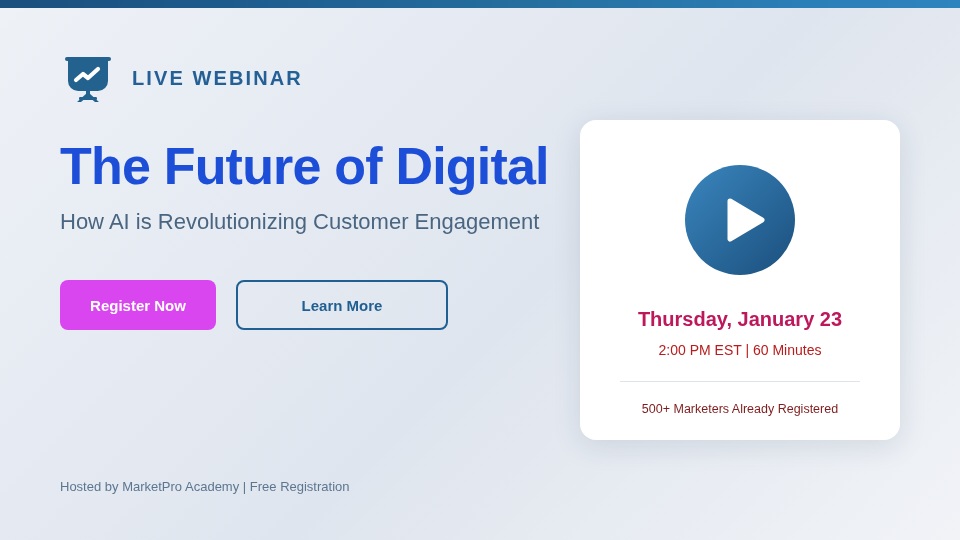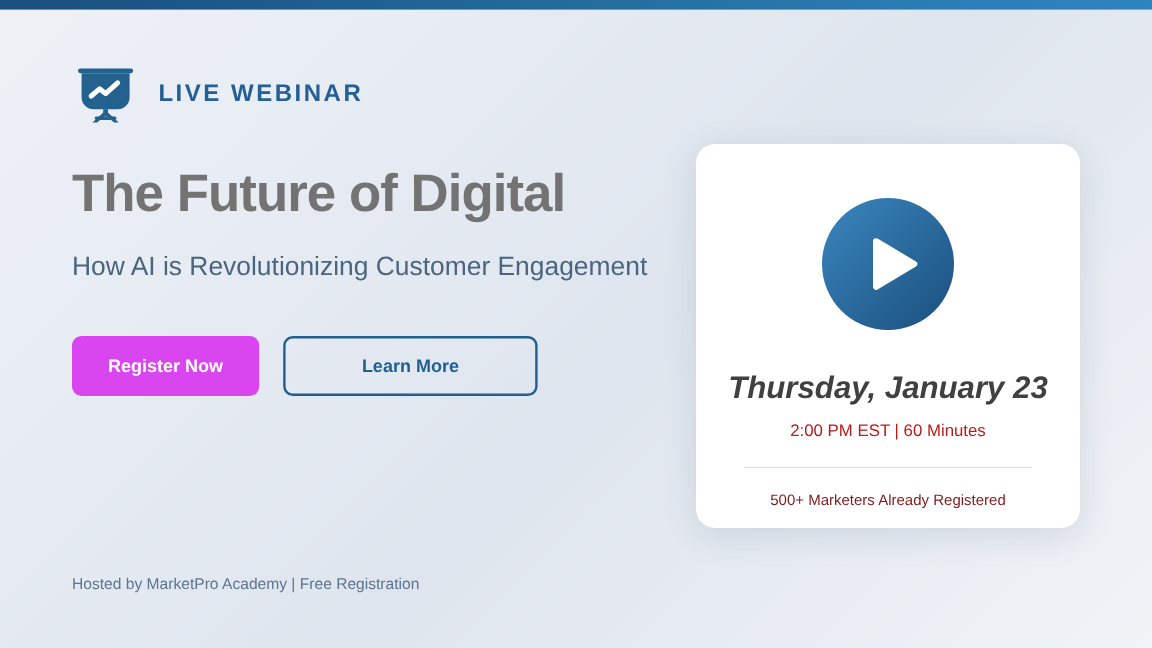--- a/index.html
+++ b/index.html
@@ -46,23 +46,23 @@
     font-weight:bold;
     letter-spacing:2.1px;
     color:#246095;
     white-space:nowrap;
   }
 
   
   .hero-title {
     position:absolute;
     left:60px; top:137px;
-    font-size:44px;
-    font-weight:bold;
-    color:#737373;
+    font-size:52px;
+    font-weight:bold;
+    color:#1d4ed8;
     letter-spacing:-0.8px;
     white-space:nowrap;
     line-height:1.15;
   }
   .hero-subtitle {
     position:absolute;
     left:60px; top:208px;
     font-size:22px;
     color:#4a6580;
     white-space:nowrap;
@@ -122,25 +122,24 @@
     flex-direction:column;
     align-items:center;
   }
   .play-button {
     margin-top:45px;
     width:110px; height:110px;
     display:block;
   }
   .event-date {
     margin-top:33px;
-    font-size:26px;
-    font-weight:bold;
-    color:#404040;
-    white-space:nowrap;
-    font-style:italic;
+    font-size:20px;
+    font-weight:bold;
+    color:#be185d;
+    white-space:nowrap;
   }
   .event-time {
     margin-top:11px;
     font-size:14px;
     color:#b91c1c;
     white-space:nowrap;
   }
   .card-divider {
     margin-top:23px;
     width:240px;

